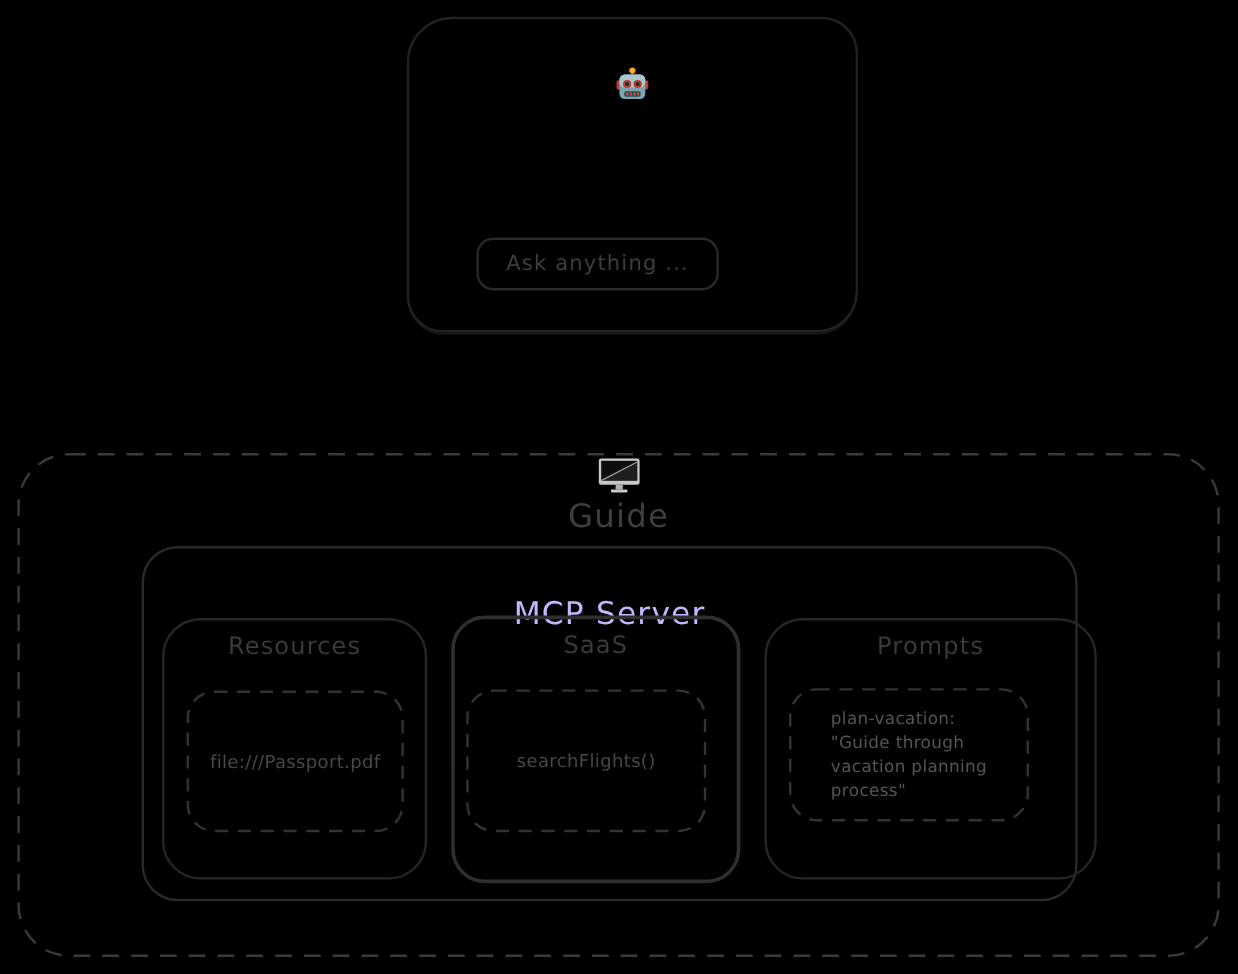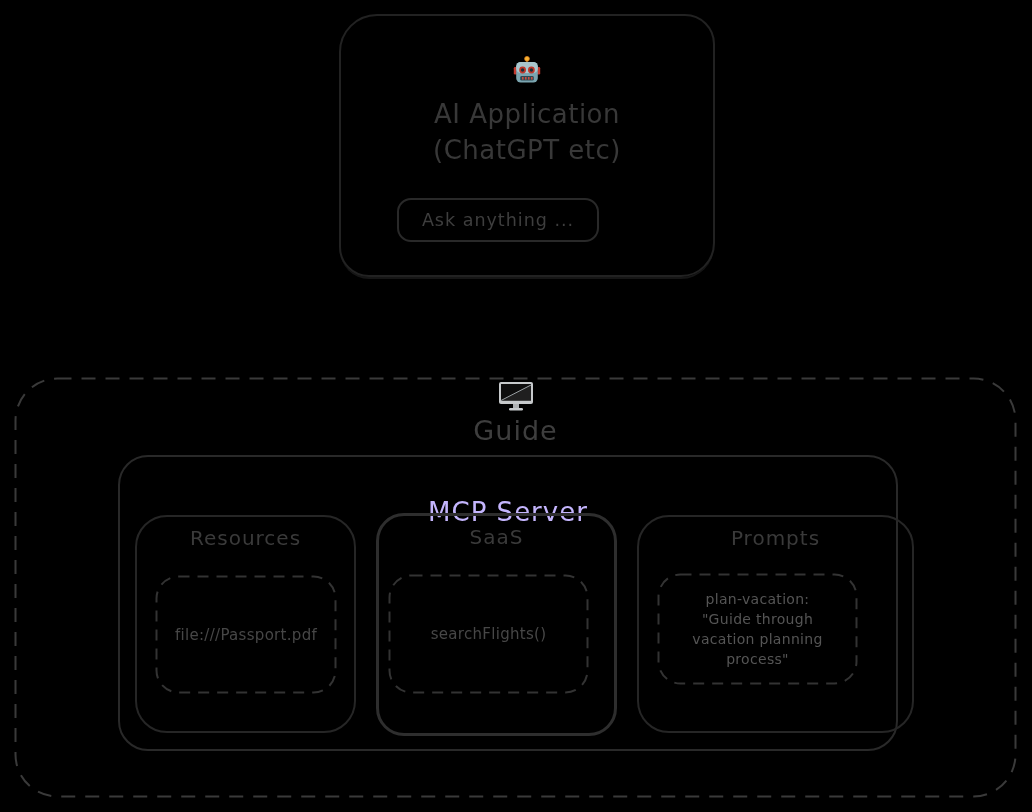--- a/index.html
+++ b/index.html
@@ -73,21 +73,20 @@
   .section.resources { left: 15px; top: 58px; width: 217px; height: 214px; }
   .section.tools     { left: 256px; top: 56px; width: 235px; height: 217px; border-width: 3.5px; border-color: #2e2e2e; border-radius: 28px; }
   .section.prompts   { left: 517px; top: 58px; width: 237px; height: 214px; padding-left: 36px; }
   .section-label {
     position: absolute; top: 9px; left: 0;
     font-size: 20px; color: #3a3a3a; letter-spacing: 1px;
   }
   .dashed-inner {
     position: absolute;
     display: flex; align-items: center; justify-content: center;
-    text-align: center;
   }
   .resources .dashed-inner { left: 18px; top: 58px; width: 182px; height: 119px; }
   .tools     .dashed-inner { left: 9px; top: 58px; width: 201px; height: 120px; text-decoration: underline; }
   .prompts   .dashed-inner { left: 18px; top: 56px; width: 201px; height: 112px; }
   .item-text { position: relative; font-size: 15px; color: #474747; letter-spacing: 0.3px; }
   .prompt-line { display: block; font-size: 14px; line-height: 20px; color: #555555; letter-spacing: 0.3px; }
 </style>
 </head>
 <body>
 
@@ -106,24 +105,20 @@
         <circle cx="18.4" cy="14" r="3.4" fill="#c0392b"></circle>
         <circle cx="9.6" cy="14" r="1.7" fill="#17303a"></circle>
         <circle cx="18.4" cy="14" r="1.7" fill="#17303a"></circle>
         <rect x="7.2" y="20" width="13.6" height="4.6" rx="1.4" fill="#2f4a54"></rect>
         <rect x="9" y="21" width="1.6" height="2.6" fill="#c94f3f"></rect>
         <rect x="12" y="21" width="1.6" height="2.6" fill="#c94f3f"></rect>
         <rect x="15" y="21" width="1.6" height="2.6" fill="#c94f3f"></rect>
         <rect x="18" y="21" width="1.6" height="2.6" fill="#c94f3f"></rect>
       </svg>
     </span>
-    <div class="ai-title centered-text">
-      <div>AI Application</div>
-      <div>(ChatGPT etc)</div>
-    </div>
     <div class="ask-input">
       <span>Ask anything ...</span>
     </div>
   </div>
 
   <div class="saas">
     <svg class="frame" viewBox="0 0 1003 421">
       <rect x="1.5" y="1.5" width="1000" height="418" rx="42" fill="none" stroke="#3a3a3a" stroke-width="2" stroke-dasharray="14 10"></rect>
     </svg>
     <span class="saas-icon">

